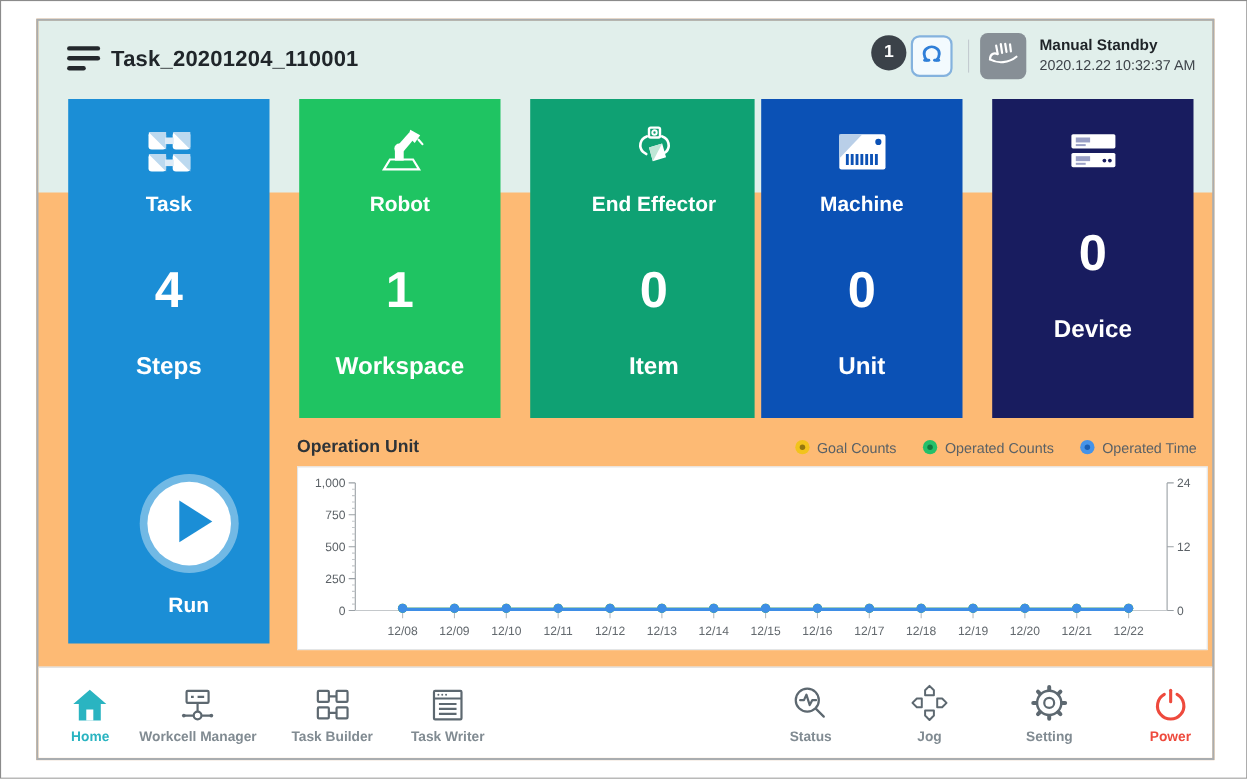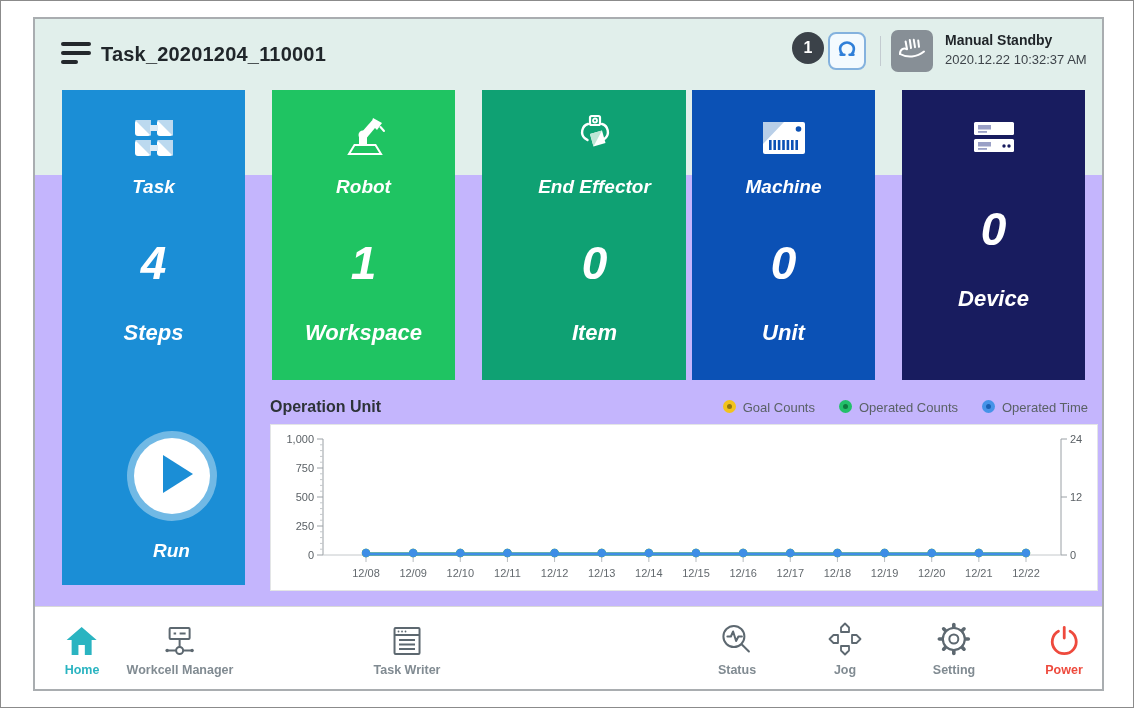--- a/index.html
+++ b/index.html
@@ -1,37 +1,37 @@
 <!DOCTYPE html>
 <html><head>
 <meta charset="utf-8">
 <style>
   html,body{margin:0;padding:0;background:#fff;font-family:"Liberation Sans",sans-serif;}
   .screen{position:relative;width:1134px;height:708px;background:#fff;box-sizing:border-box;border:1px solid #8b8b8b;overflow:hidden;}
-  .app{position:absolute;left:32px;top:16px;width:1071px;height:674px;border:2px solid #a9adb0;background:#c4b5fd;box-sizing:border-box;}
+  .app{position:absolute;left:32px;top:16px;width:1071px;height:674px;border:2px solid #a9adb0;background:#fdba74;box-sizing:border-box;}
   .mint{position:absolute;left:0;top:0;right:0;height:156px;background:#e1efeb;}
 
   
   .hamburger{position:absolute;left:26px;top:23px;width:30px;height:24px;cursor:pointer;}
   .hamburger i{display:block;height:4px;background:#23282c;border-radius:2px;margin-bottom:5px;}
   .hamburger i:nth-child(3){width:17px;}
   .title{position:absolute;left:66px;top:24px;font-size:20px;font-weight:bold;color:#20262a;letter-spacing:.2px;}
   .badge{position:absolute;left:757px;top:13px;width:32px;height:32px;border-radius:50%;background:#3b4249;color:#fff;
          font-size:16px;font-weight:bold;display:flex;align-items:center;justify-content:center;z-index:3;}
   .toolbtn{position:absolute;left:793px;top:13px;width:38px;height:38px;border-radius:8px;border:2px solid #84b2de;
            background:#f3fafe;box-sizing:border-box;display:flex;align-items:center;justify-content:center;z-index:2;}
   .hdr-divider{position:absolute;left:845px;top:17px;width:1px;height:30px;background:#c3cbd0;}
   .handbox{position:absolute;left:856px;top:11px;width:42px;height:42px;border-radius:7px;background:#878f96;
            display:flex;align-items:center;justify-content:center;}
   .modetext{position:absolute;left:910px;top:13px;line-height:1.25;}
   .modetext .m1{font-size:14px;font-weight:bold;color:#1f2428;}
   .modetext .m2{font-size:13px;color:#3e444a;margin-top:2px;}
 
   
-  .card{position:absolute;top:71px;width:183px;height:290px;color:#fff;text-align:center;cursor:pointer;font-style:italic;}
+  .card{position:absolute;top:71px;width:183px;height:290px;color:#fff;text-align:center;cursor:pointer;}
   .card .icn{margin-top:22px;height:52px;display:flex;align-items:center;justify-content:center;}
   .card .lbl{font-size:19px;font-weight:bold;margin-top:12px;}
   .card .val{font-size:46px;font-weight:bold;margin-top:38px;}
   .card .unit{font-size:22px;font-weight:bold;margin-top:30px;}
   .card-task{left:27px;background:#1b8ed6;height:495px;}
   .card-robot{left:237px;background:#1fc462;}
   .card-endeffector{left:447px;background:#0fa173;padding-left:21px;}
   .card-machine{left:657px;background:#0b51b5;}
   .card-peripheral{left:867px;background:#181c5f;}
   .run-wrap{position:absolute;left:0;right:0;top:348px;text-align:center;padding-left:36px;}
@@ -357,20 +357,33 @@
             <path d="M18 14 V22"></path>
             <circle cx="18" cy="25.5" r="3.5"></circle>
             <path d="M6 25.5 H14.5 M21.5 25.5 H30"></path>
             <circle cx="5.5" cy="25.5" r="1.7" fill="#5d6870" stroke="none"></circle>
             <circle cx="30.5" cy="25.5" r="1.7" fill="#5d6870" stroke="none"></circle>
           </svg>
         </div>
         <div class="nlbl">Workcell Manager</div>
       </div>
 
+      <div class="nav-item" style="left:267px">
+        <div class="nicn">
+          <svg width="36" height="32" viewBox="0 0 36 32" fill="none" stroke="#5d6870" stroke-width="2">
+            <rect x="5" y="3" width="10" height="10" rx="1"></rect>
+              <rect x="22" y="3" width="10" height="10" rx="1"></rect>
+              <path d="M15 8 H22"></path>
+            <rect x="5" y="18" width="10" height="10" rx="1"></rect>
+              <rect x="22" y="18" width="10" height="10" rx="1"></rect>
+              <path d="M15 23 H22"></path>
+          </svg>
+        </div>
+        <div class="nlbl">Task Builder</div>
+      </div>
 
       <div class="nav-item" style="left:372px">
         <div class="nicn">
           <svg width="32" height="32" viewBox="0 0 32 32" fill="none" stroke="#5d6870" stroke-width="2">
             <rect x="4" y="3" width="25" height="26" rx="1"></rect>
             <path d="M4 10 H29"></path>
             <circle cx="8" cy="6.5" r="0.9" fill="#5d6870" stroke="none"></circle>
             <circle cx="11.5" cy="6.5" r="0.9" fill="#5d6870" stroke="none"></circle>
             <circle cx="15" cy="6.5" r="0.9" fill="#5d6870" stroke="none"></circle>
             <path d="M8.5 15 H24.5 M8.5 19.5 H24.5 M8.5 24 H24.5"></path>

